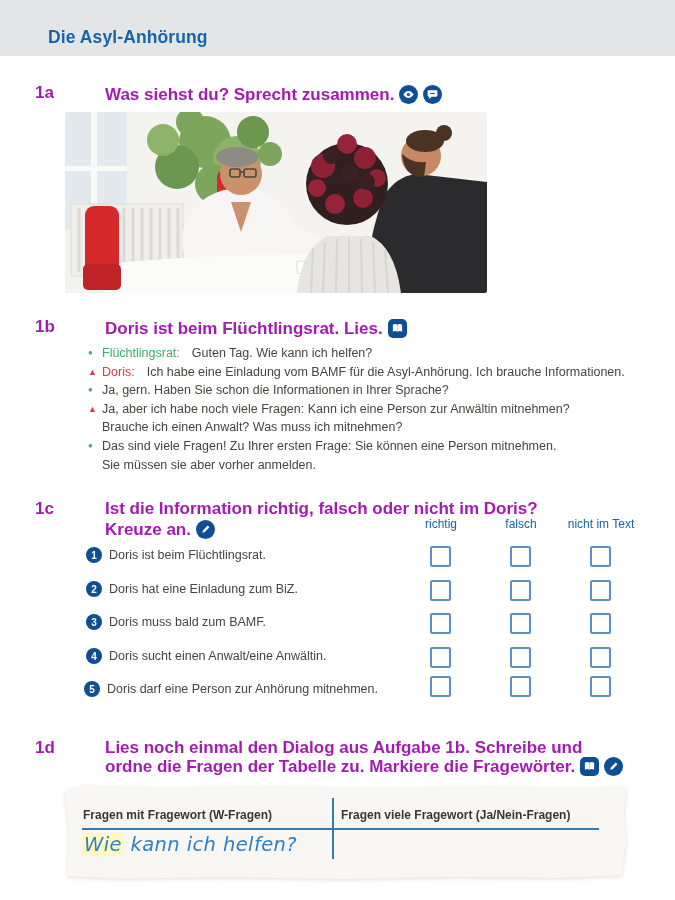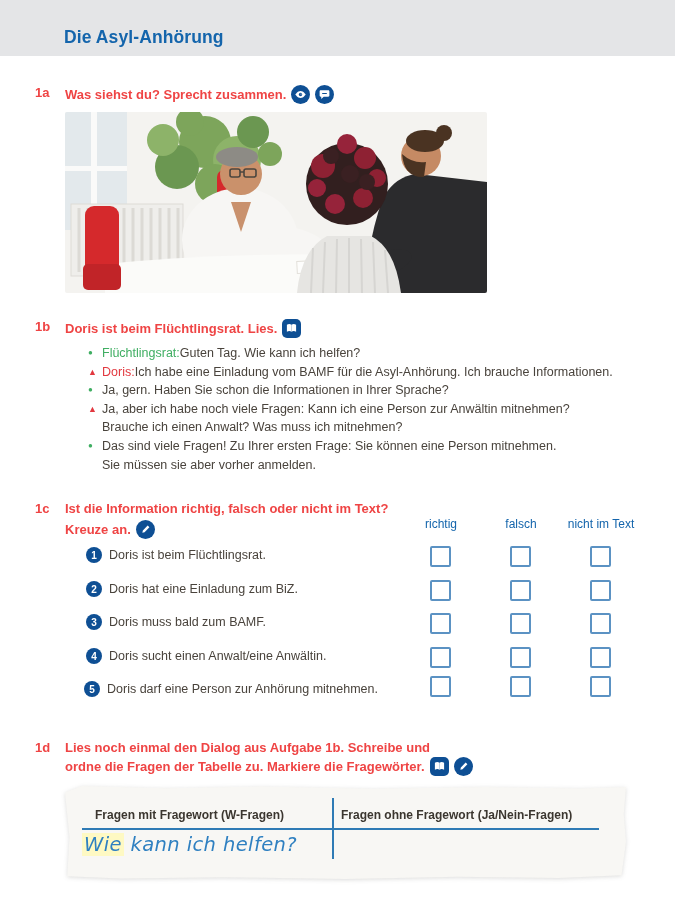--- a/index.html
+++ b/index.html
@@ -2,55 +2,55 @@
 <html lang="de"><head>
 <meta charset="utf-8">
 <style>
   html,body{margin:0;padding:0;background:#fff;}
   .page{
     position:relative;width:675px;height:900px;background:#ffffff;overflow:hidden;
     font-family:"Liberation Sans","DejaVu Sans",sans-serif;color:#49433c;
   }
   
   .header-bar{position:absolute;left:0;top:0;width:675px;height:56px;background:#e4e5e7;}
-  .page-title{position:absolute;left:64px;top:27px;font-size:17.5px;font-weight:700;color:#1465ac;letter-spacing:.1px;}
-  
-  .task-row{position:absolute;display:flex;align-items:flex-start;font-size:13px;font-weight:700;color:#ef4444;line-height:16px;}
+  .page-title{position:absolute;left:48px;top:27px;font-size:17.5px;font-weight:700;color:#1465ac;letter-spacing:.1px;}
+  
+  .task-row{position:absolute;display:flex;align-items:flex-start;font-size:17px;font-weight:700;color:#a21caf;line-height:16px;gap:40px;}
   .task-num{width:30px;flex:0 0 30px;}
   .task-line{display:flex;align-items:center;gap:5px;}
   
   .ci{width:19px;height:19px;border-radius:50%;background:#0e4f94;display:inline-flex;align-items:center;justify-content:center;flex:0 0 19px;}
   .si{width:19px;height:19px;border-radius:5px;background:#0e4f94;display:inline-flex;align-items:center;justify-content:center;flex:0 0 19px;}
   .ci svg,.si svg{width:13px;height:13px;display:block;}
   
   .photo{position:absolute;left:65px;top:112px;width:422px;height:181px;border-radius:2px;overflow:hidden;}
   
   .dialog{position:absolute;left:88px;top:344px;font-size:12.5px;line-height:18.6px;font-weight:400;color:#49433c;}
   .dline{display:flex;}
   .bullet{width:14px;flex:0 0 14px;font-size:8px;line-height:18.6px;}
   .bullet.green{color:#3fae62;}
   .bullet.red{color:#e2383f;font-size:9px;}
   .speaker.green{color:#3fae62;}
   .speaker.red{color:#e2383f;}
-  .speaker{margin-right:0;}
+  .speaker{margin-right:12px;}
   
   .col-head{position:absolute;top:517px;font-size:12px;font-weight:400;color:#1465ac;text-align:center;}
   
   .item-row{position:absolute;left:0;width:675px;height:22px;}
   .item-label{position:absolute;left:86px;top:1px;display:flex;align-items:center;gap:7px;font-size:12.5px;color:#49433c;}
   .badge{width:16px;height:16px;flex:0 0 16px;border-radius:50%;background:#0e4f94;color:#fff;font-size:10px;font-weight:700;
          display:inline-flex;align-items:center;justify-content:center;}
   .cb{position:absolute;top:0;width:21px;height:21px;box-sizing:border-box;border:2px solid #5b92c3;border-radius:2px;background:#fff;cursor:pointer;}
   .cb.c1{left:430px}.cb.c2{left:510px}.cb.c3{left:590px}
   
   .paper-wrap{position:absolute;left:65px;top:786px;width:561px;height:93px;filter:drop-shadow(0 1px 2px rgba(60,60,55,.18));}
   .paper{position:absolute;inset:0;background:#f8f7f4;
     clip-path:polygon(0% 7%,3% 0%,18% 2.5%,35% .6%,55% 3%,75% 1%,92% 2.6%,100% 1.2%,99.6% 30%,100% 60%,99.2% 96%,88% 99%,70% 97.5%,50% 100%,28% 98%,10% 99.5%,.4% 97%,.8% 55%);}
   .tbl-head{position:absolute;top:22px;font-size:12px;font-weight:700;color:#3b362f;}
-  .tbl-head.h1{left:30px;}
+  .tbl-head.h1{left:18px;}
   .tbl-head.h2{left:276px;}
   .tbl-rule{position:absolute;left:17px;top:42px;width:517px;height:2px;background:#2f7bb5;}
   .tbl-div{position:absolute;left:267px;top:12px;width:1.6px;height:61px;background:#2f7bb5;}
   .hw{position:absolute;left:17px;top:47px;font-family:"DejaVu Sans",sans-serif;font-style:italic;font-size:19.5px;color:#2f80c1;letter-spacing:.4px;}
   .hw .hl{background:#fef9c3;padding:0 2px;}
 </style>
 </head>
 <body>
 
 <div class="page">
@@ -212,21 +212,21 @@
     </div>
     <div class="dline">
       <span class="bullet"></span>
       <span>Sie müssen sie aber vorher anmelden.</span>
     </div>
   </div>
 
   <div class="task-row" style="left:35px;top:501px;">
     <div class="task-num">1c</div>
     <div>
-      <div>Ist die Information richtig, falsch oder nicht im Text?</div>
+      <div>Ist die Information richtig, falsch oder nicht im Doris?</div>
       <div class="task-line" style="margin-top:3px;">
         <span>Kreuze an.</span>
         <span class="ci">
           <svg viewBox="0 0 24 24">
               <path d="M6.2 17.8l.9-4.1 8.9-8.9 3.2 3.2-8.9 8.9-4.1.9z" fill="#fff"></path>
             </svg>
         </span>
       </div>
     </div>
   </div>
@@ -298,21 +298,21 @@
               <path d="M6.2 17.8l.9-4.1 8.9-8.9 3.2 3.2-8.9 8.9-4.1.9z" fill="#fff"></path>
             </svg>
         </span>
       </div>
     </div>
   </div>
 
   <div class="paper-wrap">
     <div class="paper">
       <div class="tbl-head h1">Fragen mit Fragewort (W-Fragen)</div>
-      <div class="tbl-head h2">Fragen ohne Fragewort (Ja/Nein-Fragen)</div>
+      <div class="tbl-head h2">Fragen viele Fragewort (Ja/Nein-Fragen)</div>
       <div class="tbl-rule"></div>
       <div class="tbl-div"></div>
       <div class="hw"><span class="hl">Wie</span><span> kann ich helfen?</span></div>
       <div style="position:absolute;left:280px;top:46px;width:254px;height:30px;"></div>
     </div>
   </div>
 
 </div>
 
 </body></html>

